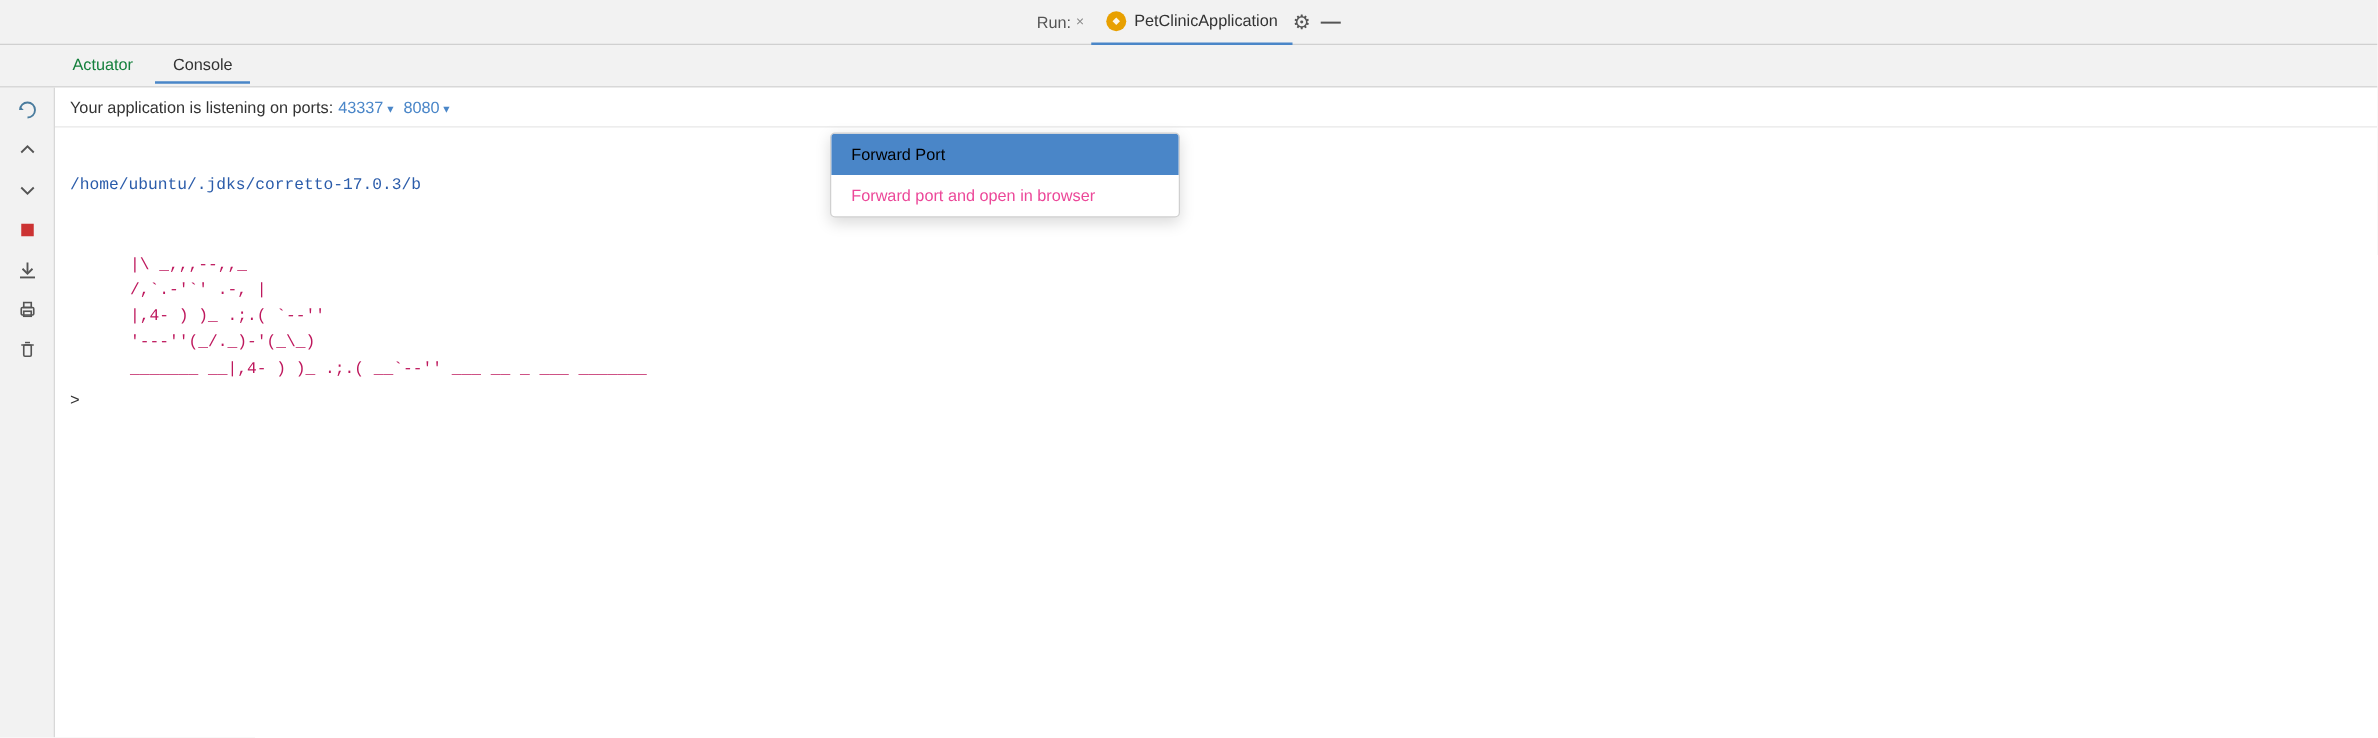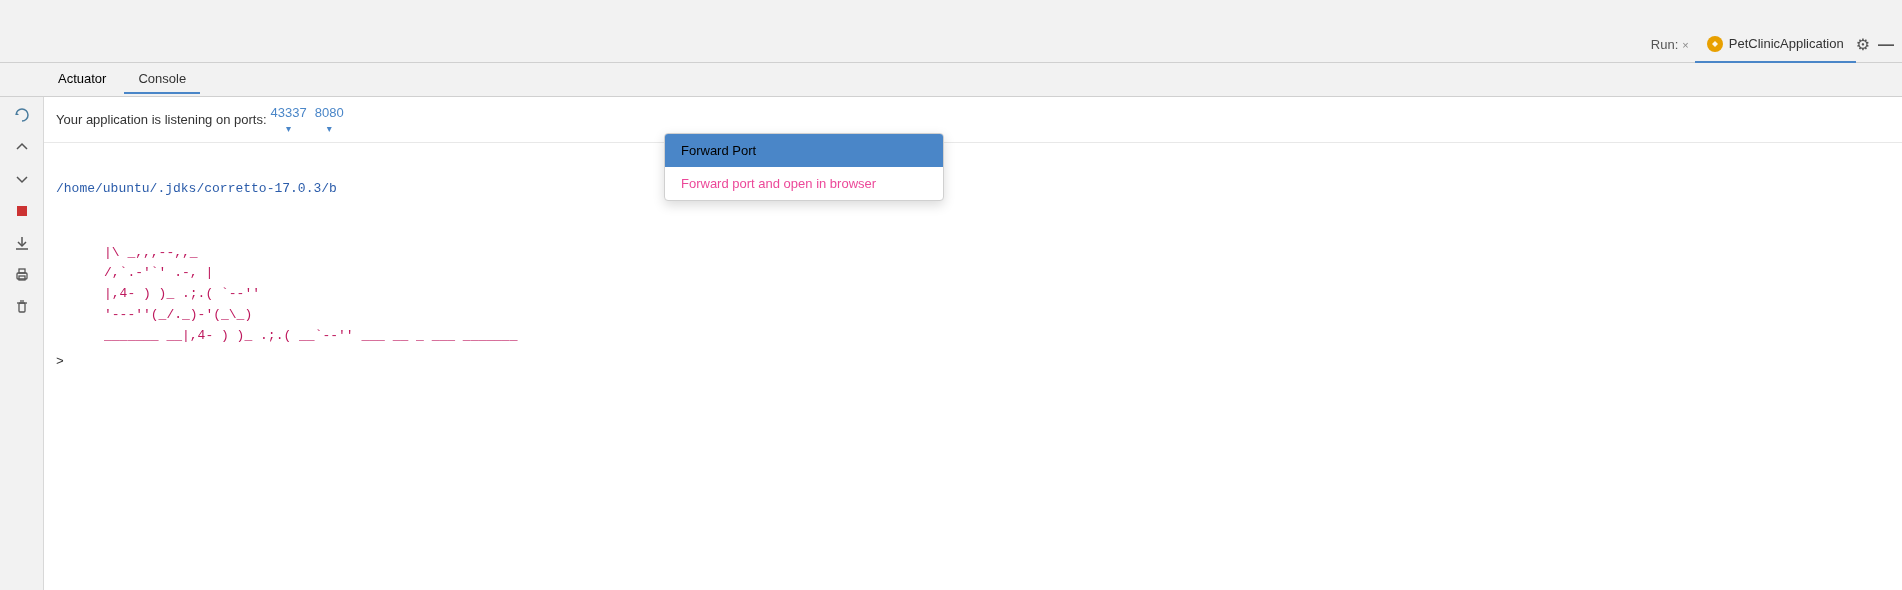--- a/index.html
+++ b/index.html
@@ -20,22 +20,21 @@
     }
 
     
     .tab-bar {
       display: flex;
       align-items: center;
       background: #f2f2f2;
       border-bottom: 1px solid #d0d0d0;
       height: 36px;
       padding: 0 8px;
-      justify-content: flex-end;
-      margin-top: 27px;
+      justify-content: center;
     }
 
     .tab-bar-left {
       display: flex;
       align-items: center;
       gap: 0;
     }
 
     .run-label {
       font-size: 13px;
@@ -105,21 +104,21 @@
       border-bottom: 1px solid #d0d0d0;
       height: 34px;
       padding-left: 44px;
       gap: 4px;
     }
 
     .sub-tab {
       padding: 6px 14px;
       cursor: pointer;
       font-size: 13px;
-      color: #000000;
+      color: #15803d;
       border-bottom: 2px solid transparent;
     }
 
     .sub-tab.active {
       color: #333;
       border-bottom: 2px solid #4a86c8;
       font-weight: 500;
     }
 
     
@@ -179,27 +178,26 @@
       position: relative;
     }
 
     .port-label {
       color: #333;
       margin-right: 4px;
     }
 
     .port-chip {
       display: inline-flex;
-      align-items: center;
+      align-items: flex-end;
       gap: 3px;
       color: #4a86c8;
       cursor: pointer;
       margin-right: 8px;
       font-size: 13px;
-      flex-direction: column;
     }
 
     .port-chip .chevron {
       font-size: 10px;
     }
 
     
     .dropdown-menu {
       position: absolute;
       top: 36px;

